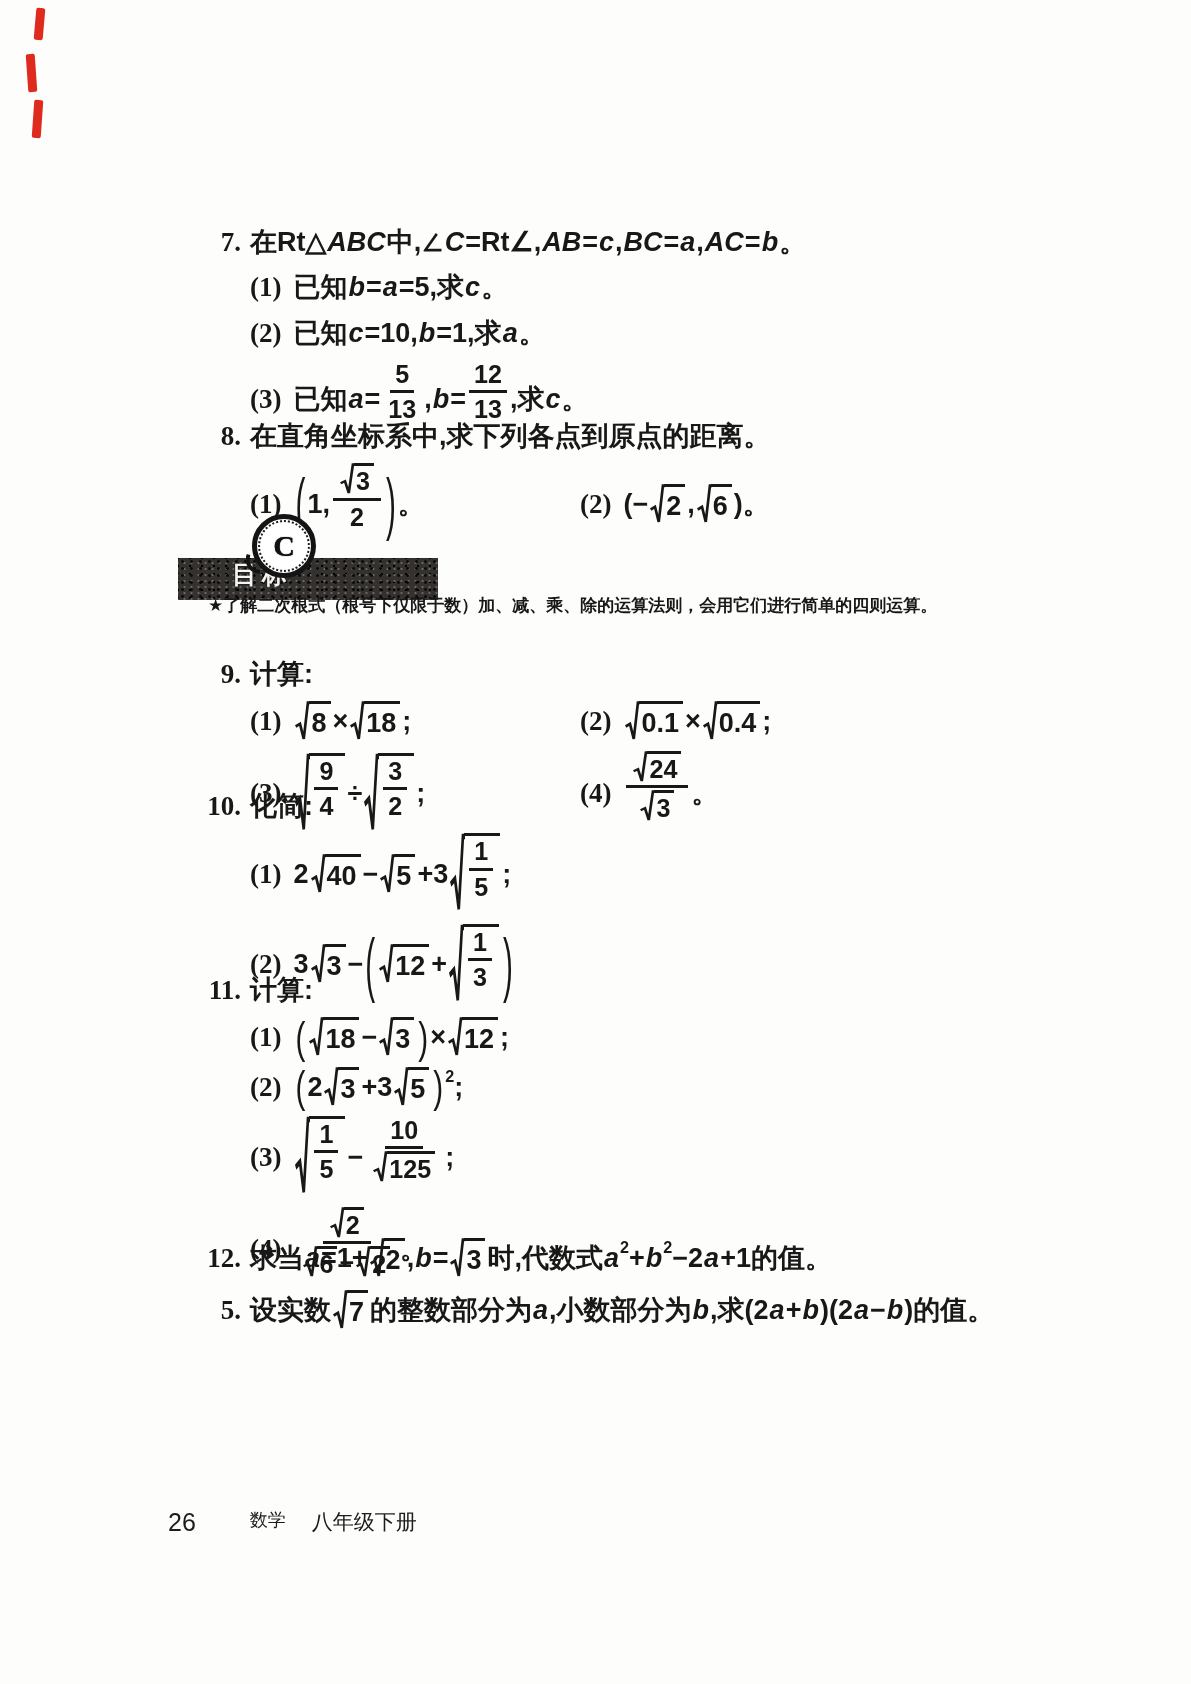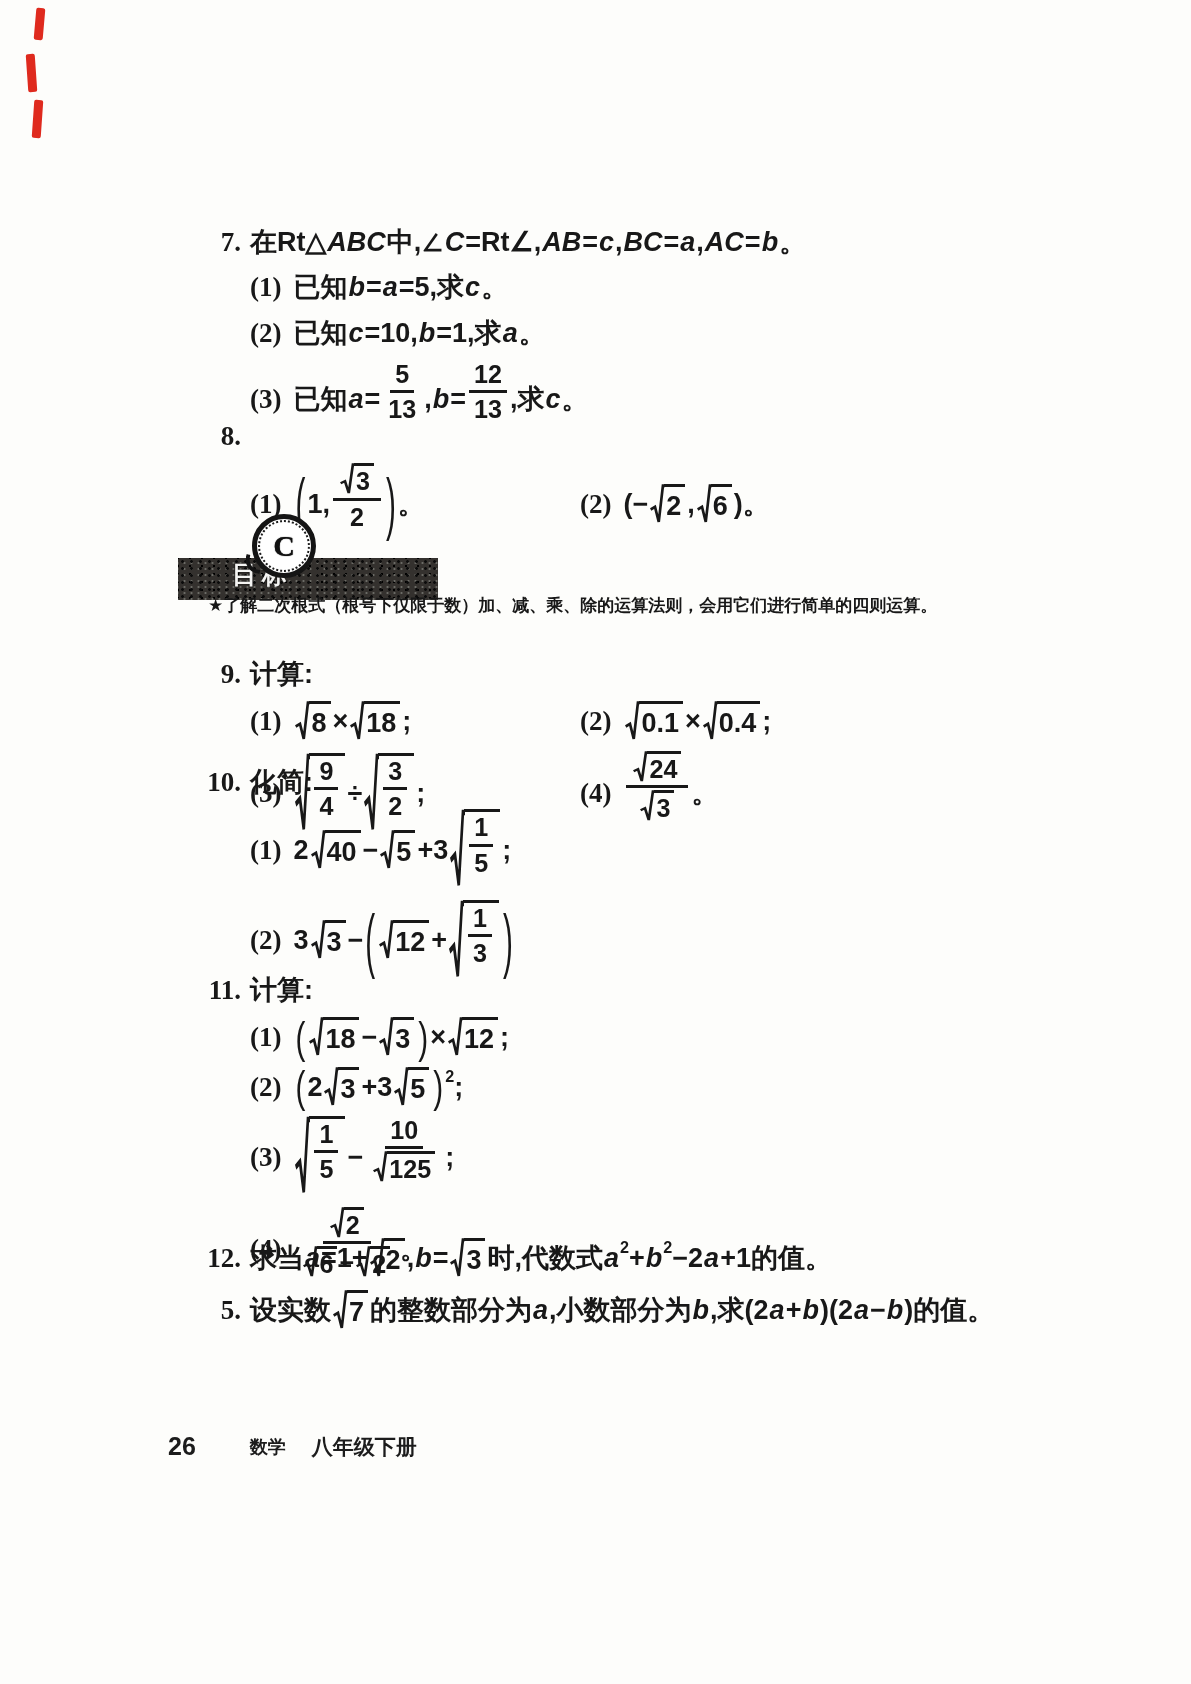--- a/index.html
+++ b/index.html
@@ -12,21 +12,21 @@
   .rm{position:absolute;width:9px;background:#df2a1e;border-radius:2px}
   .rm1{left:9px;top:4px;height:32px;transform:rotate(5deg)}
   .rm2{left:1px;top:50px;height:38px;transform:rotate(-4deg)}
   .rm3{left:7px;top:96px;height:38px;transform:rotate(4deg)}
 
   
   .content{position:absolute;left:206px;top:0;width:900px;font-size:27px;
            line-height:1.35;font-weight:600;color:#181818}
   .problem{position:absolute;left:0;width:100%}
   #problem-7{top:224px} #problem-8{top:418px} #problem-9{top:656px}
-  #problem-10{top:764px} #problem-11{top:972px} #problem-12{top:1238px}
+  #problem-10{top:788px} #problem-11{top:972px} #problem-12{top:1238px}
   #problem-13{top:1290px}
 
   .phead{display:flex;align-items:center;margin-bottom:6px}
   .pnum{flex:none;width:44px;text-align:right;padding-right:9px;box-sizing:border-box;
         font-family:"Liberation Serif","DejaVu Serif",serif;font-weight:700}
   .ptext,.expr{display:inline-flex;align-items:center;white-space:nowrap;
         font-family:Liberation Sans, sans-serif;font-weight:700}
   .pparts{margin-left:44px}
   .prow{display:flex;align-items:center;margin:9px 0}
   .prow.two > .part:first-child{width:330px;flex:none}
@@ -66,22 +66,22 @@
   .goal-badge::after{content:"";position:absolute;left:-12px;bottom:0;width:12px;height:14px;
      border-left:4px solid #141414;border-bottom:4px solid #141414;
      border-bottom-left-radius:14px;transform:rotate(8deg)}
   .badge-letter{font-family:"Liberation Serif","DejaVu Serif",serif;font-weight:700;
      font-size:30px;color:#111;text-shadow:0 0 1px #111}
   .goal-text{position:absolute;left:2px;top:588px;width:748px;margin:0;font-size:17px;
      line-height:2.06;padding-left:32px;text-indent:-32px;font-weight:700;
      font-family:"Liberation Sans","DejaVu Sans",sans-serif}
 
   
-  .footer{position:absolute;left:168px;top:1432px;display:flex;align-items:center;
-     font-weight:700;color:#1c1c1c}
+  .footer{position:absolute;left:168px;top:1508px;display:flex;align-items:flex-start;
+     font-weight:400;color:#1c1c1c}
   .pageno{font-size:25px;margin-right:54px;font-family:"Liberation Sans",sans-serif}
   .fsub{font-size:18px;margin-right:26px}
   .fvol{font-size:21px}
 </style>
 </head>
 <body>
 
 <div class="page">
 
   <div class="red-marks">
@@ -120,20 +120,21 @@
                     <span class="num">12</span>
                     <span class="den">13</span>
                   </span>,求<span class="mi">c</span>。</span>
               </span>
             </div>
           </div>
         </div>
         <div class="problem" id="problem-8">
           <div class="phead">
             <span class="pnum">8.</span>
+            <span class="ptext">在直角坐标系中,求下列各点到原点的距离。</span>
           </div>
           <div class="pparts">
             <div class="prow two">
               <span class="part">
                 <span class="plabel">(1)</span>
                 <span class="expr"><span class="par" style="transform: scaleY(2.3);">(</span>1,<span class="frac">
                     <span class="num">
                       <span class="sqrt">
                         <span class="radsign">
                           <svg viewBox="0 0 18 46" preserveAspectRatio="none">

